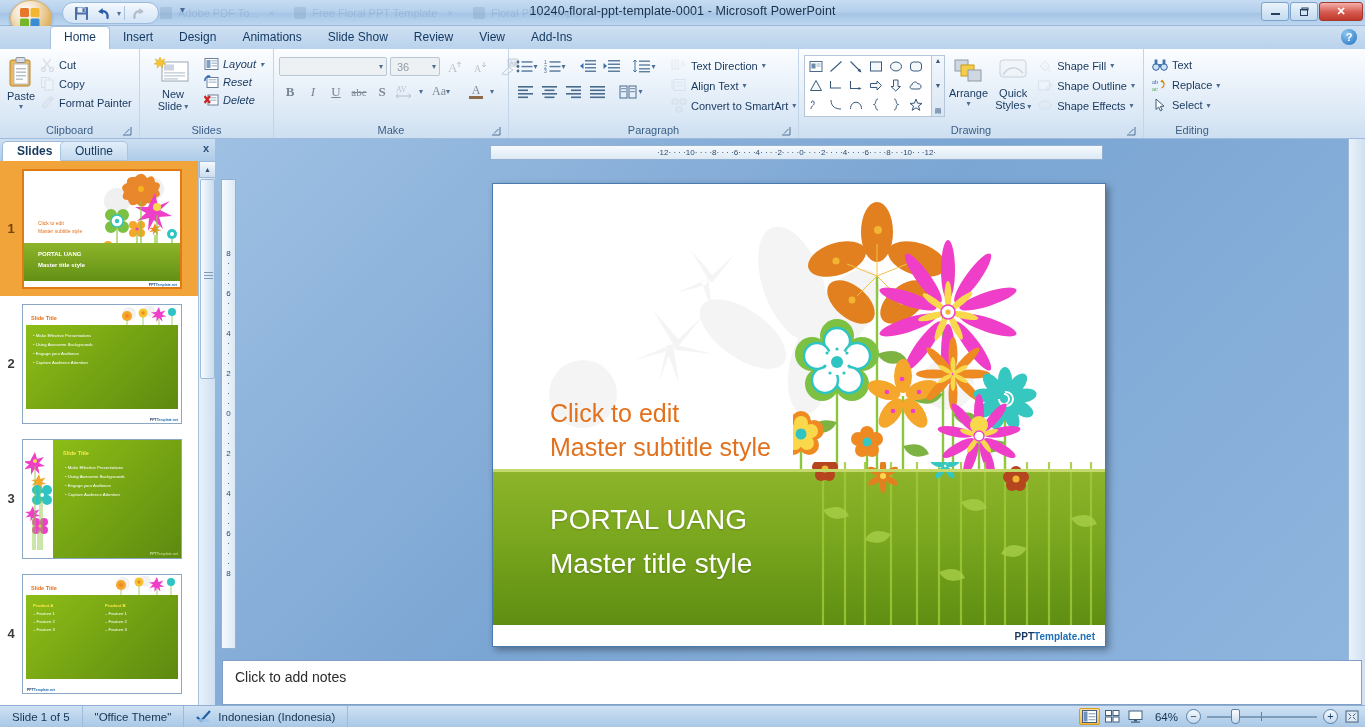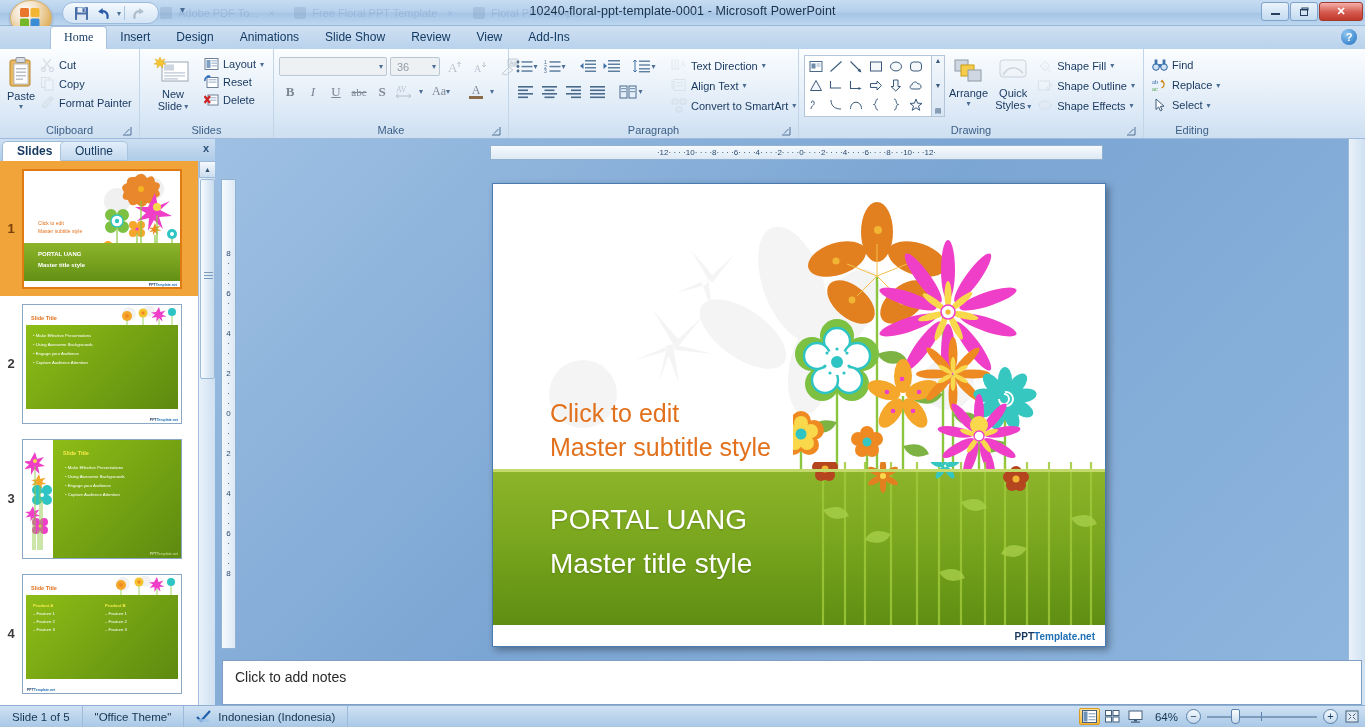--- a/index.html
+++ b/index.html
@@ -51,21 +51,21 @@
   .qat-btn { width:20px; height:18px; display:flex; align-items:center; justify-content:center; cursor:pointer; }
   .qat-sep { width:1px; height:14px; background:#a9c4de; }
   .qat-more { position:absolute; left:180px; top:4px; font-size:10px; color:#4a6e96; cursor:pointer; }
 
   
   .ribbon-tabs {
     position:absolute; left:0; top:26px; width:1365px; height:23px;
     background:linear-gradient(to bottom,#cfe0f2,#b9d2ec); display:flex; align-items:flex-end; padding-left:50px;
   }
   .rtab { padding:3px 13px 4px; font-size:12px; color:#133a63; cursor:pointer; border-radius:4px 4px 0 0; line-height:15px; }
-  .rtab.active { background:#fdfeff; border:1px solid #a7c2de; border-bottom:none; color:#15395f;font-family:Liberation Serif, serif; }
+  .rtab.active { background:#fdfeff; border:1px solid #a7c2de; border-bottom:none; color:#15395f; }
   .help-orb { position:absolute; right:8px; top:3px; width:16px; height:16px; border-radius:50%;
     background:radial-gradient(circle at 35% 30%,#8fc6f0,#1e6fc0); color:#fff; font-size:11px; font-weight:bold;
     display:flex; align-items:center; justify-content:center; cursor:pointer; }
 
   
   .ribbon {
     position:absolute; left:0; top:49px; width:1365px; height:90px;
     background:linear-gradient(to bottom,#fbfdff 0%,#eaf2fa 40%,#dbe8f6 75%,#cddff1 100%);
     border-bottom:1px solid #9fbada; display:flex; align-items:stretch;
   }
@@ -332,21 +332,21 @@
             <rect x="10" y="19" width="21" height="1.7" fill="#cdd6e0"></rect>
             <rect x="10" y="22" width="14" height="1.7" fill="#cdd6e0"></rect>
             <path d="M6 1 L7.4 4.4 L11 3 L8.8 6.2 L12 8 L8.3 8.4 L9 12 L6 9.3 L3 12 L3.7 8.4 L0 8 L3.2 6.2 L1 3 L4.6 4.4 Z" fill="#f5c431" stroke="#e0a411" stroke-width="0.5"></path>
           </svg>
           <span class="lbl">New</span>
           <span style="display:flex;align-items:center;gap:2px;">
             <span class="lbl">Slide</span>
             <span class="caret">▾</span>
           </span>
         </div>
-        <div style="display:flex; flex-direction:column; gap:2px; padding-top:4px;">
+        <div style="display:flex; flex-direction:column; gap:2px; padding-top:4px;font-style:italic;">
           <div class="small-row">
             <span class="gicon">
               <svg width="15" height="14" viewBox="0 0 15 14">
                   <rect x="1" y="1.5" width="13" height="11" fill="#fff" stroke="#6d8099"></rect>
                   <rect x="2.5" y="3" width="4" height="8" fill="#7e9fc4"></rect>
                   <rect x="7.5" y="3" width="5.5" height="1.5" fill="#b6c6d8"></rect>
                   <rect x="7.5" y="5.5" width="5.5" height="1.5" fill="#b6c6d8"></rect>
                   <rect x="7.5" y="8" width="5.5" height="1.5" fill="#b6c6d8"></rect>
                 </svg>
             </span>
@@ -782,21 +782,21 @@
           <div class="small-row">
             <span class="gicon">
               <svg width="16" height="14" viewBox="0 0 16 14">
                   <circle cx="4" cy="9" r="3.3" fill="#cfe2f5" stroke="#2a5f9e"></circle>
                   <circle cx="12" cy="9" r="3.3" fill="#cfe2f5" stroke="#2a5f9e"></circle>
                   <rect x="2.6" y="1.5" width="2.8" height="5" fill="#3f74ae"></rect>
                   <rect x="10.6" y="1.5" width="2.8" height="5" fill="#3f74ae"></rect>
                   <rect x="7" y="6" width="2" height="3" fill="#3f74ae"></rect>
                 </svg>
             </span>
-            <span class="cap">Find</span>
+            <span class="cap">Text</span>
           </div>
           <div class="small-row">
             <span class="gicon">
               <svg width="16" height="14" viewBox="0 0 16 14">
                   <text x="0" y="6" font-size="6.5" fill="#2a5f9e" font-family="Liberation Serif, serif">ab</text>
                   <text x="0" y="13" font-size="6.5" fill="#3c9b3c" font-family="Liberation Serif, serif">ac</text>
                   <path d="M9 3 C13 3 13 9 9.5 10" stroke="#d08a1a" fill="none" stroke-width="1.2"></path>
                   <path d="M11 1.5 L8.2 3.4 L11.2 5 Z" fill="#d08a1a"></path>
                 </svg>
             </span>

